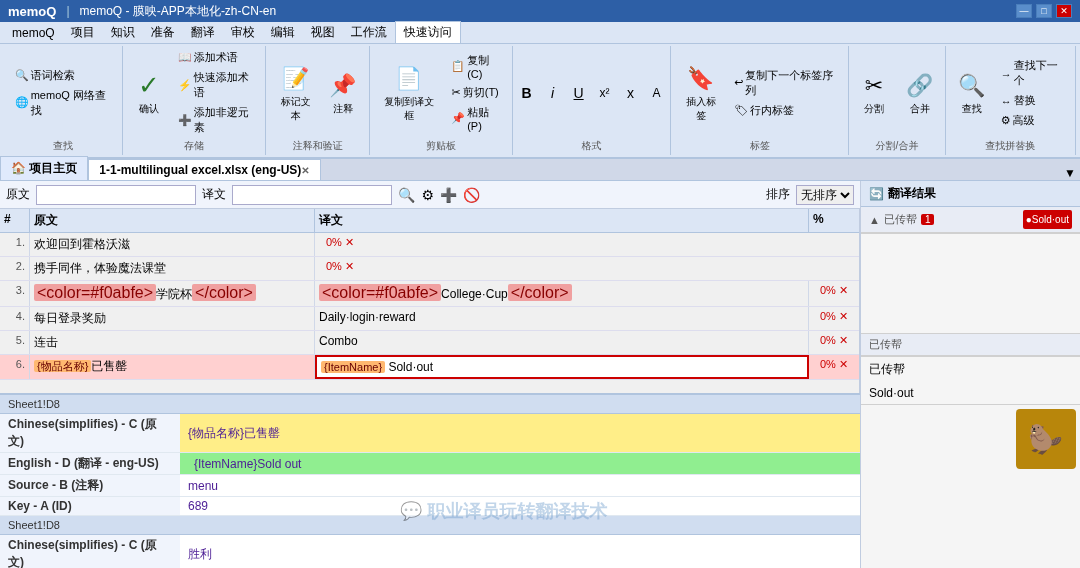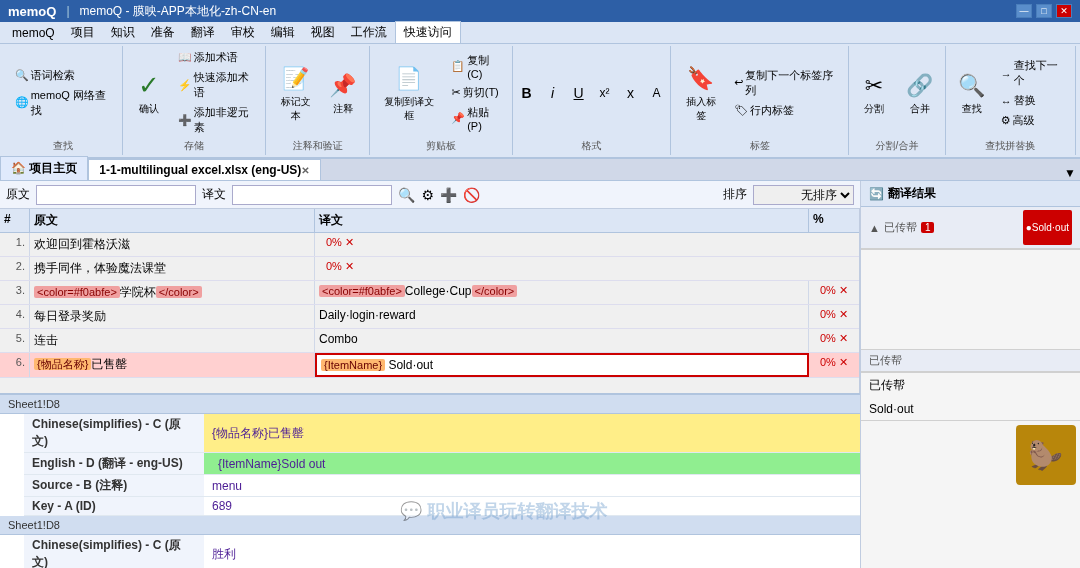--- a/index.html
+++ b/index.html
@@ -129,21 +129,21 @@
       border-bottom: 1px solid #c0cce0;
       gap: 6px;
       height: 28px;
     }
     .search-bar input {
       border: 1px solid #aac;
       padding: 1px 4px;
       font-size: 12px;
       height: 20px;
     }
-    .search-bar select { font-size: 12px; height: 20px; border: 1px solid #aac; padding-left: 43px; }
+    .search-bar select { font-size: 12px; height: 20px; border: 1px solid #aac; }
 
     
     .table-container {
       display: flex;
       flex: 1;
       overflow: hidden;
     }
 
     .segments-table {
       flex: 1;
@@ -190,21 +190,21 @@
       word-break: break-all;
     }
     .seg-row .col-pct {
       width: 50px;
       padding: 3px 4px;
       text-align: center;
       font-size: 11px;
     }
     .seg-row.active .col-tgt { background: #fff8f8; }
 
-    .tag-pink { background: #f0a0a0; color: #800; padding: 0 3px; border-radius: 2px; font-size: 11px; }
+    .tag-pink { background: #f0a0a0; color: #800; padding: 0 3px; border-radius: 2px; font-size: 16px; }
     .tag-orange { background: #ffb870; color: #600; padding: 0 3px; border-radius: 2px; font-size: 11px; }
     .pct-0 { color: #c00; }
     .x-btn { color: #c00; font-size: 11px; cursor: pointer; }
 
     
     .status-bar-mid {
       background: #e8ecf5;
       border-top: 1px solid #c0cce0;
       padding: 2px 8px;
       font-size: 11px;
@@ -277,21 +277,21 @@
     }
     .detail-panel-header {
       background: #dce6f5;
       padding: 3px 8px;
       font-size: 12px;
       font-weight: bold;
       border-bottom: 1px solid #b0c4de;
       display: flex;
       justify-content: space-between;
     }
-    .detail-table { width: 100%; border-collapse: collapse; font-size: 12px; margin-left: 24px; }
+    .detail-table { width: 100%; border-collapse: collapse; font-size: 12px; }
     .detail-table tr { border-bottom: 1px solid #e0e8f0; }
     .detail-table td { padding: 2px 8px; }
     .detail-table td:first-child { color: #333; font-weight: bold; width: 180px; background: #f0f4fc; }
     .detail-table td:last-child { color: #4c1d95; }
     .sheet-header { background: #d0ddf0; padding: 3px 8px; font-size: 11px; color: #333; border-bottom: 1px solid #b0c4de; }
 
     .spacer { flex: 1; }
 
     .col-icon {
       width: 32px;
@@ -639,21 +639,21 @@
       <span>🔄</span>
       <span>翻译结果</span>
     </div>
 
     <div class="tr-result-section">
       <div class="tr-result-header">
         <span style="cursor:pointer;">▲</span>
         <span>已传帮</span>
         <span class="tr-badge">1</span>
         <span class="spacer"></span>
-        <span style="background:#cc0000;color:white;font-size:10px;padding:12px 3px;border-radius:2px;">●Sold·out</span>
+        <span style="background:#cc0000;color:white;font-size:10px;padding:4px 3px;border-radius:2px;">●Sold·out</span>
       </div>
     </div>
 
     <div style="height:100px; border-bottom:1px solid #d0d0d0;"></div>
 
     <div class="tr-result-section">
       <div class="tr-result-header">
         <span>已传帮</span>
       </div>
     </div>

